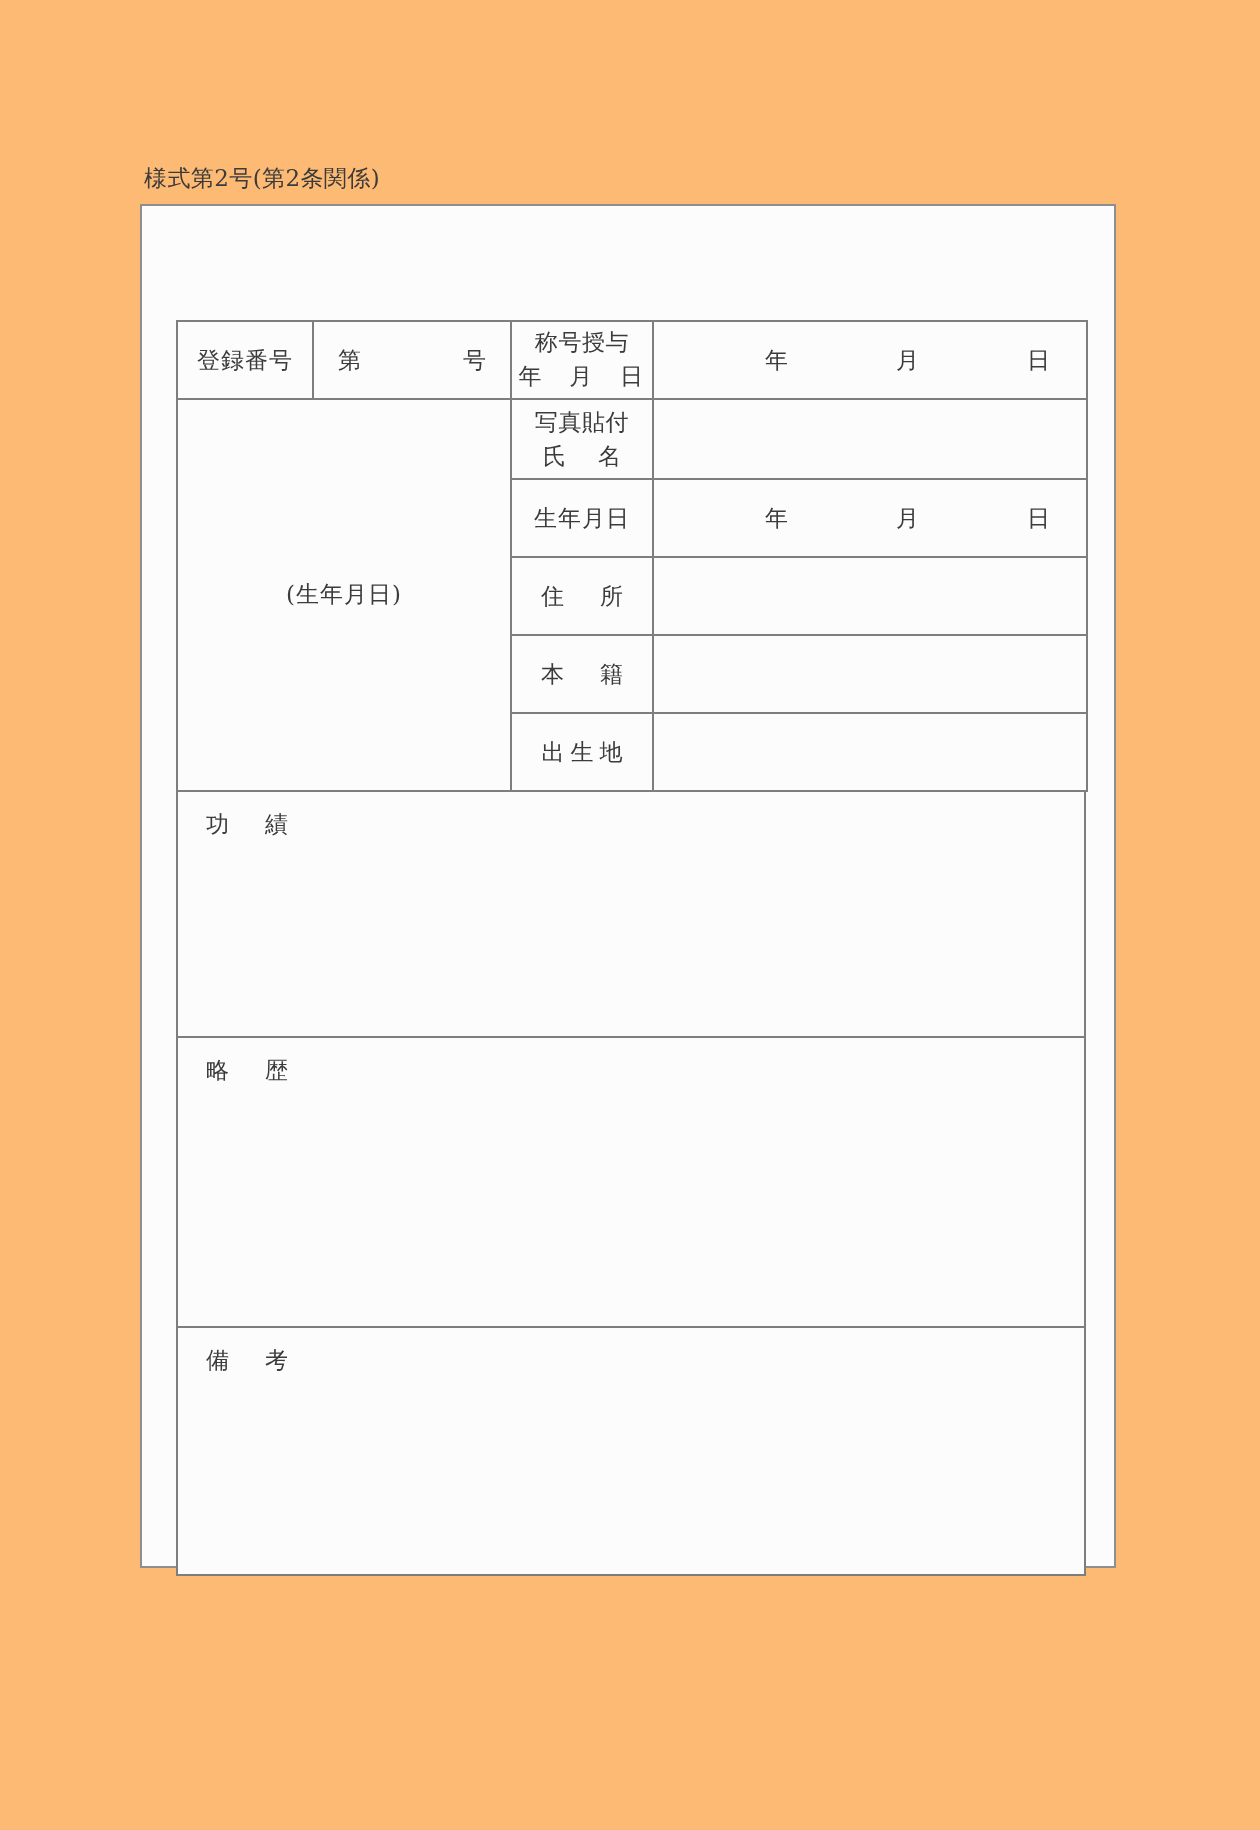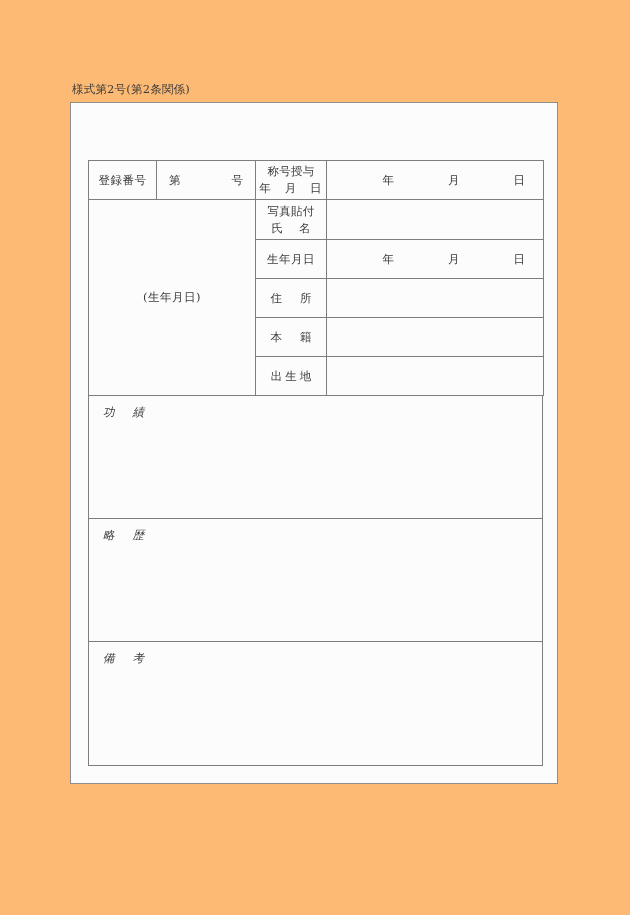--- a/index.html
+++ b/index.html
@@ -166,21 +166,20 @@
     border-collapse: collapse;
     table-layout: fixed;
     font-size: 11.5px;
     color: #3b3b3b;
   }
   #sections td {
     border: 1px solid #7e7e7e;
     padding: 0;
     vertical-align: top;
     background: #fcfcfc;
-    font-style: italic;
   }
   .section-cell {
     box-sizing: border-box;
     padding: 9px 0 0 14px;
   }
   .section-label {
     letter-spacing: 0px;
   }
   .section-label .sp { display: inline-block; width: 18px; }
 </style>
@@ -299,21 +298,21 @@
   <table id="sections">
     <tbody>
       <tr style="height:123px;">
         <td>
           <div class="section-cell">
             <span class="section-label"><span>功</span><span class="sp"></span><span>績</span></span>
             <div></div>
           </div>
         </td>
       </tr>
-      <tr style="height:123px;">
+      <tr style="height:145px;">
         <td>
           <div class="section-cell">
             <span class="section-label"><span>略</span><span class="sp"></span><span>歴</span></span>
             <div></div>
           </div>
         </td>
       </tr>
       <tr style="height:124px;">
         <td>
           <div class="section-cell">

